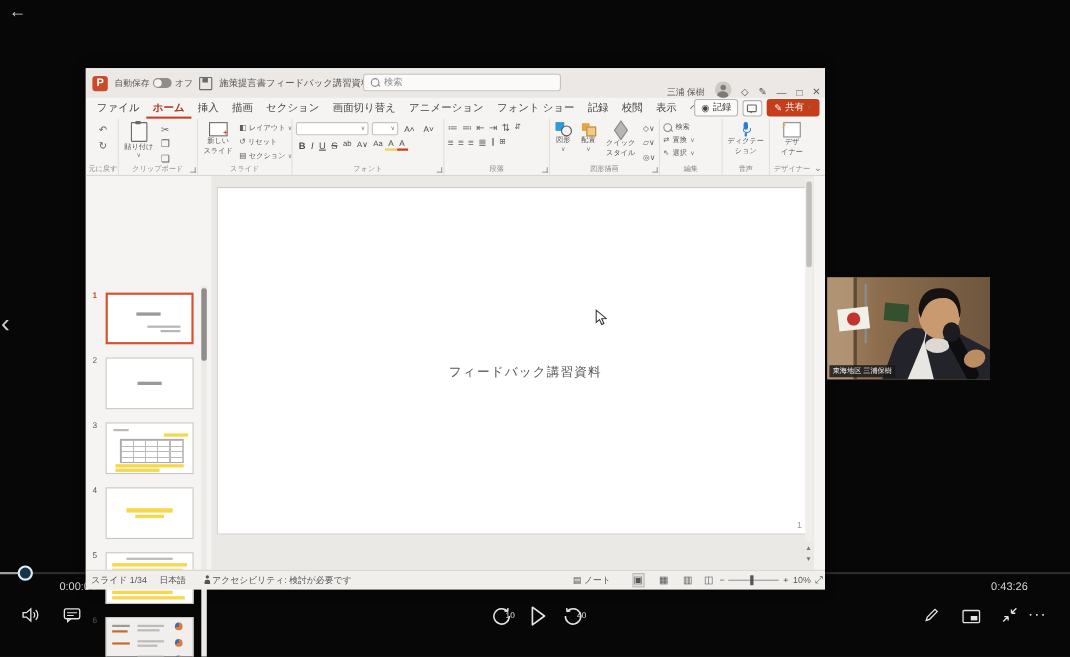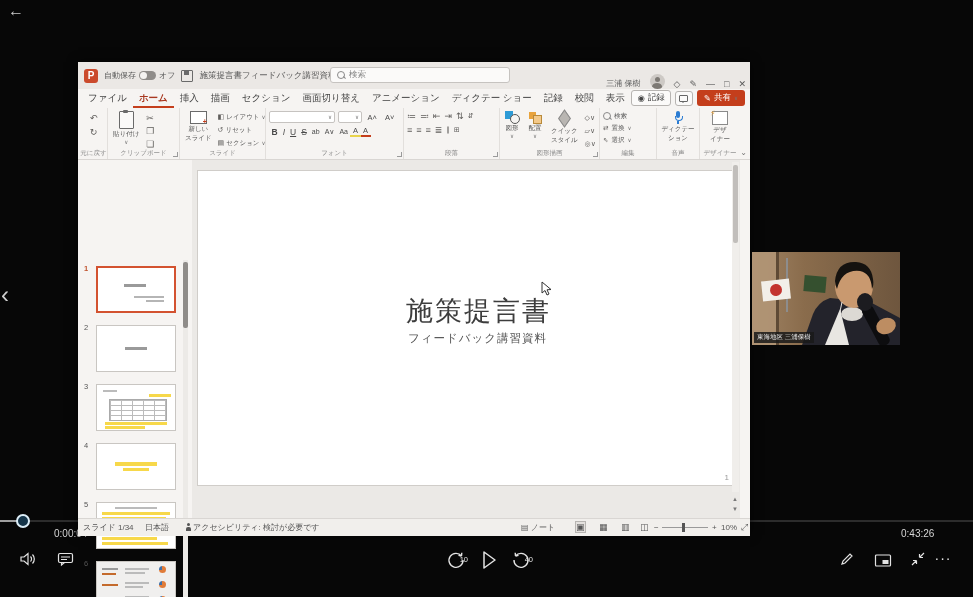--- a/index.html
+++ b/index.html
@@ -235,21 +235,21 @@
     </div>
 
     <div class="abs tabs-row">
       <span class="tab">ファイル</span>
       <span class="tab active">ホーム</span>
       <span class="tab">挿入</span>
       <span class="tab">描画</span>
       <span class="tab">セクション</span>
       <span class="tab">画面切り替え</span>
       <span class="tab">アニメーション</span>
-      <span class="tab">ディクテー ショー</span>
+      <span class="tab">フォント ショー</span>
       <span class="tab">記録</span>
       <span class="tab">校閲</span>
       <span class="tab">表示</span>
       <span class="tab">ヘルプ</span>
     </div>
     <div class="abs tabs-right">
       <span class="rec-btn">
         <span>◉</span>
         <span>記録</span>
       </span>
@@ -491,21 +491,20 @@
         <span class="pie" style="left:62px;top:19px;"></span>
         <span class="pie" style="left:62px;top:34px;"></span>
       </div>
       <div class="vscroll">
           <span class="vthumb"></span>
         </div>
     </div>
 
     <div class="abs main-area">
       <div class="slide">
-        <div class="slide-title">施策提言書</div>
         <div class="slide-subtitle">フィードバック講習資料</div>
         <div class="slide-pagenum">1</div>
       </div>
       <div class="main-scroll">
           <span class="vthumb"></span>
         </div>
       <div class="nav-arrows">
         <span>▲</span>
         <span>▼</span>
       </div>

